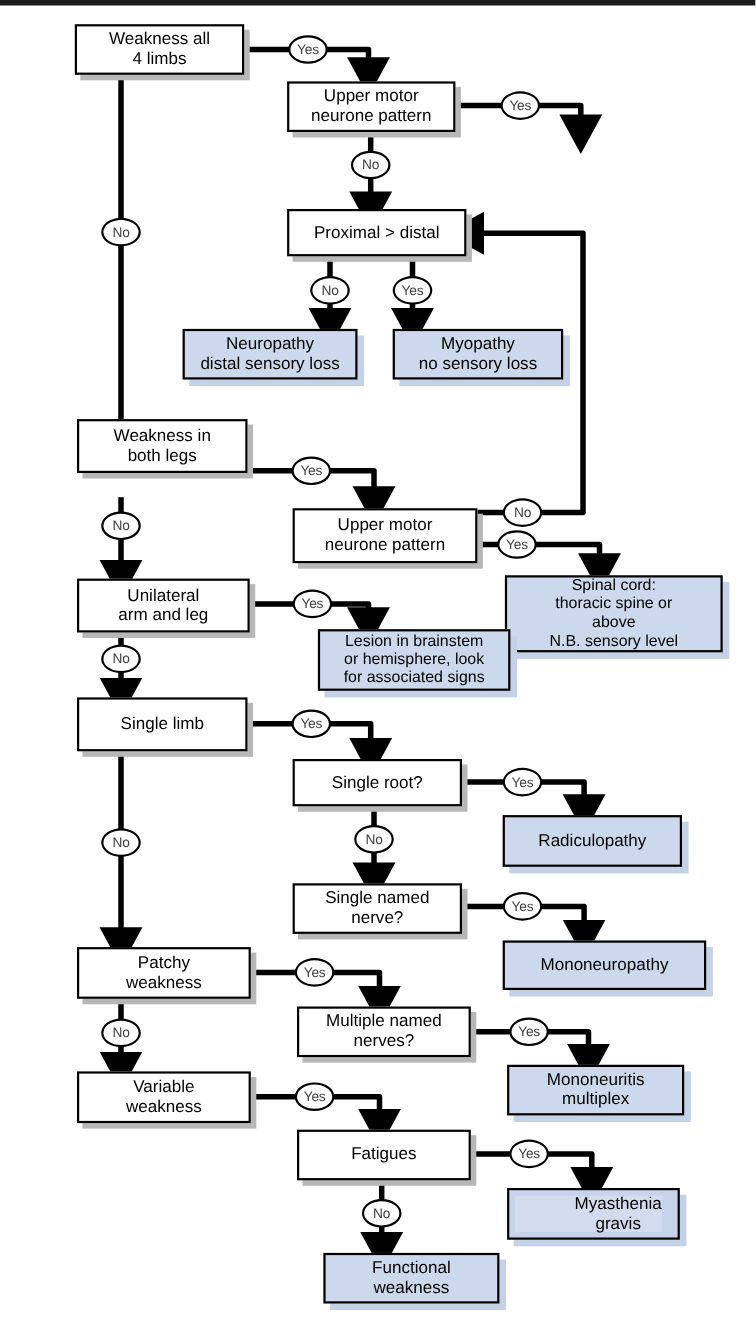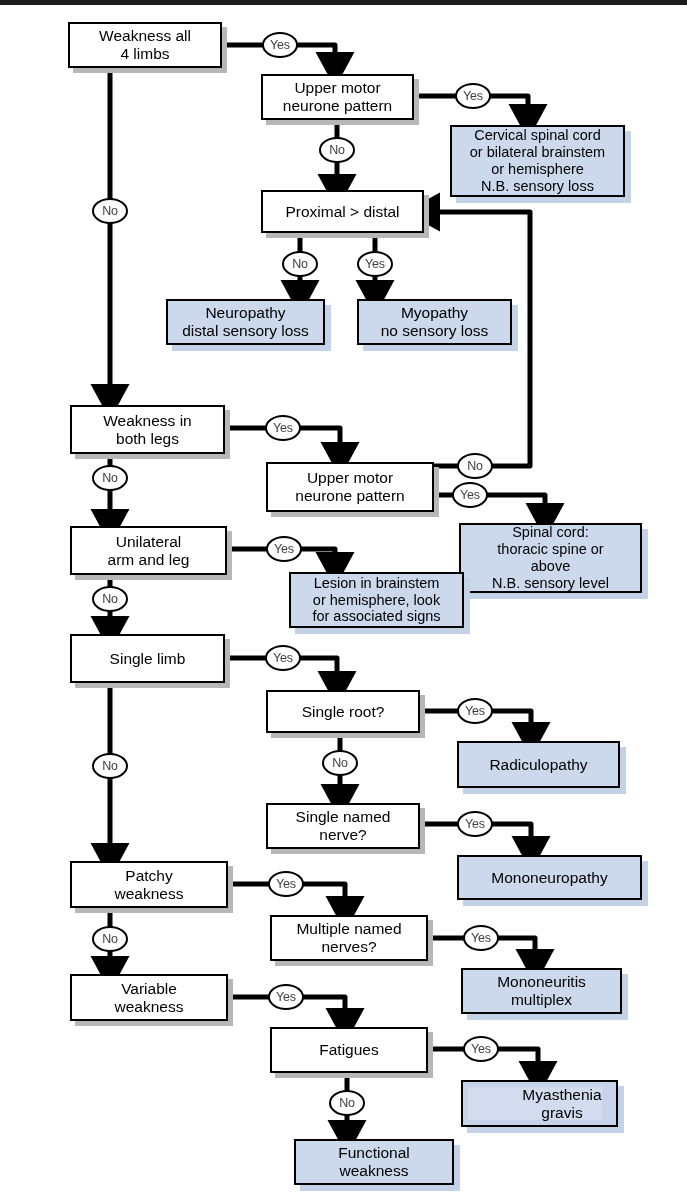--- a/index.html
+++ b/index.html
@@ -151,52 +151,46 @@
   <div class="node qbox" style="left:68px; top:22px; width:154px; height:46px;">
     <span class="lbl">Weakness all
 4 limbs</span>
   </div>
 
   <div class="node qbox" style="left:261px; top:74px; width:153px; height:46px;">
     <span class="lbl">Upper motor
 neurone pattern</span>
   </div>
 
-  <div class="node rbox" style="left:450px; top:125px; width:175px; height:72px; font-size:14.5px;">
-    <span class="lbl">Cervical spinal cord
-or bilateral brainstem
-or hemisphere
-N.B. sensory loss</span>
-  </div>
 
   <div class="node qbox" style="left:261px; top:190px; width:163px; height:43px;">
     <span class="lbl">Proximal &gt; distal</span>
   </div>
 
   <div class="node rbox" style="left:166px; top:299px; width:159px; height:46px;">
     <span class="lbl">Neuropathy
 distal sensory loss</span>
   </div>
 
   <div class="node rbox" style="left:357px; top:299px; width:155px; height:46px;">
     <span class="lbl">Myopathy
 no sensory loss</span>
   </div>
 
-  <div class="node qbox" style="left:70px; top:405px; width:155px; height:49px;">
+  <div class="node qbox" style="left:70px; top:381px; width:155px; height:49px;">
     <span class="lbl">Weakness in
 both legs</span>
   </div>
 
   <div class="node qbox" style="left:266px; top:462px; width:168px; height:50px;">
     <span class="lbl">Upper motor
 neurone pattern</span>
   </div>
 
-  <div class="node rbox" style="left:459px; top:523px; width:183px; height:70px; font-size:14.5px;">
+  <div class="node rbox" style="left:459px; top:523px; width:198px; height:70px; font-size:14.5px;">
     <span class="lbl">Spinal cord:
 thoracic spine or
 above
 N.B. sensory level</span>
   </div>
 
   <div class="node qbox" style="left:70px; top:526px; width:157px; height:49px;">
     <span class="lbl">Unilateral
 arm and leg</span>
   </div>

